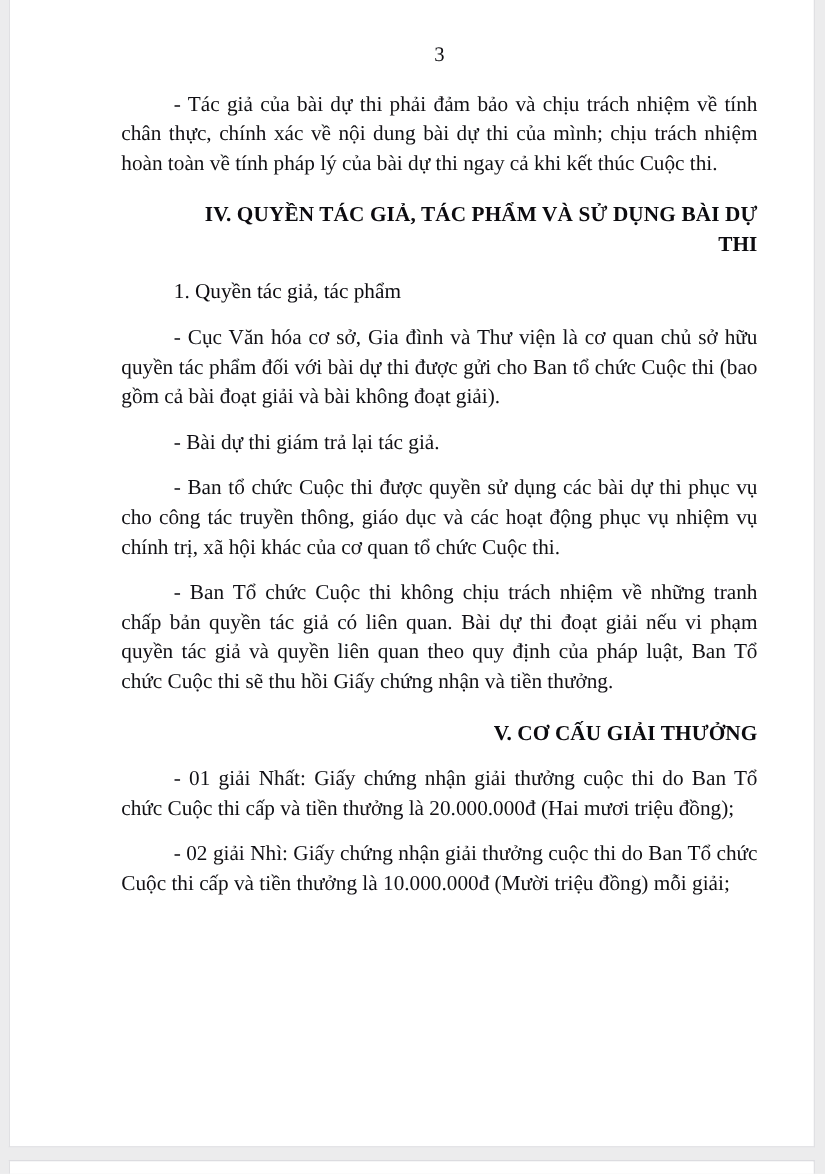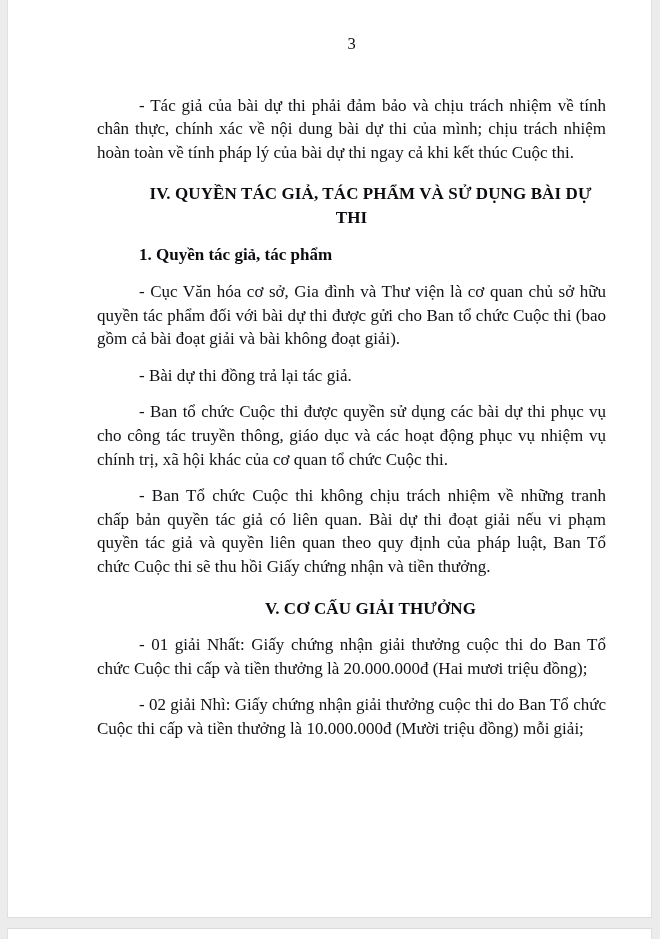--- a/index.html
+++ b/index.html
@@ -78,60 +78,60 @@
     line-height: 23.6px;
     color: #111014;
     text-align: justify;
     text-indent: 42px;
     margin-top: 13px;
     -webkit-hyphens: none;
     hyphens: none;
   }
 
   p.para.first {
-    margin-top: 41px;
+    margin-top: 19px;
   }
 
   h2.section-heading {
     margin: 0;
     margin-top: 18px;
     font-size: 17px;
     line-height: 23.6px;
     font-weight: bold;
     color: #0c0b0f;
     text-indent: 38px;
-    text-align: center;
+    text-align: right;
     letter-spacing: 0.1px;
   }
 
   h3.sub-heading {
     margin: 0;
     margin-top: 14px;
     font-size: 17px;
     line-height: 23.6px;
-    font-weight: bold;
+    font-weight: normal;
     color: #0c0b0f;
     text-indent: 42px;
     text-align: left;
   }
 </style>
 </head>
 <body>
 
 <div id="viewer">
 
   <div id="page">
     <div class="content">
       <div class="page-number">3</div>
       <div id="blocks">
           <p class="para first">- Tác giả của bài dự thi phải đảm bảo và chịu trách nhiệm về tính chân thực, chính xác về nội dung bài dự thi của mình; chịu trách nhiệm hoàn toàn về tính pháp lý của bài dự thi ngay cả khi kết thúc Cuộc thi.</p>
           <h2 class="section-heading">IV. QUYỀN TÁC GIẢ, TÁC PHẨM VÀ SỬ DỤNG BÀI DỰ THI</h2>
           <h3 class="sub-heading">1. Quyền tác giả, tác phẩm</h3>
           <p class="para">- Cục Văn hóa cơ sở, Gia đình và Thư viện là cơ quan chủ sở hữu quyền tác phẩm đối với bài dự thi được gửi cho Ban tổ chức Cuộc thi (bao gồm cả bài đoạt giải và bài không đoạt giải).</p>
-          <p class="para">- Bài dự thi đồng trả lại tác giả.</p>
+          <p class="para">- Bài dự thi giám trả lại tác giả.</p>
           <p class="para">- Ban tổ chức Cuộc thi được quyền sử dụng các bài dự thi phục vụ cho công tác truyền thông, giáo dục và các hoạt động phục vụ nhiệm vụ chính trị, xã hội khác của cơ quan tổ chức Cuộc thi.</p>
           <p class="para">- Ban Tổ chức Cuộc thi không chịu trách nhiệm về những tranh chấp bản quyền tác giả có liên quan. Bài dự thi đoạt giải nếu vi phạm quyền tác giả và quyền liên quan theo quy định của pháp luật, Ban Tổ chức Cuộc thi sẽ thu hồi Giấy chứng nhận và tiền thưởng.</p>
           <h2 class="section-heading">V. CƠ CẤU GIẢI THƯỞNG</h2>
           <p class="para">- 01 giải Nhất: Giấy chứng nhận giải thưởng cuộc thi do Ban Tổ chức Cuộc thi cấp và tiền thưởng là 20.000.000đ (Hai mươi triệu đồng);</p>
           <p class="para">- 02 giải Nhì: Giấy chứng nhận giải thưởng cuộc thi do Ban Tổ chức Cuộc thi cấp và tiền thưởng là 10.000.000đ (Mười triệu đồng) mỗi giải;</p>
         </div>
     </div>
   </div>
 
   <div id="page-gap"></div>

